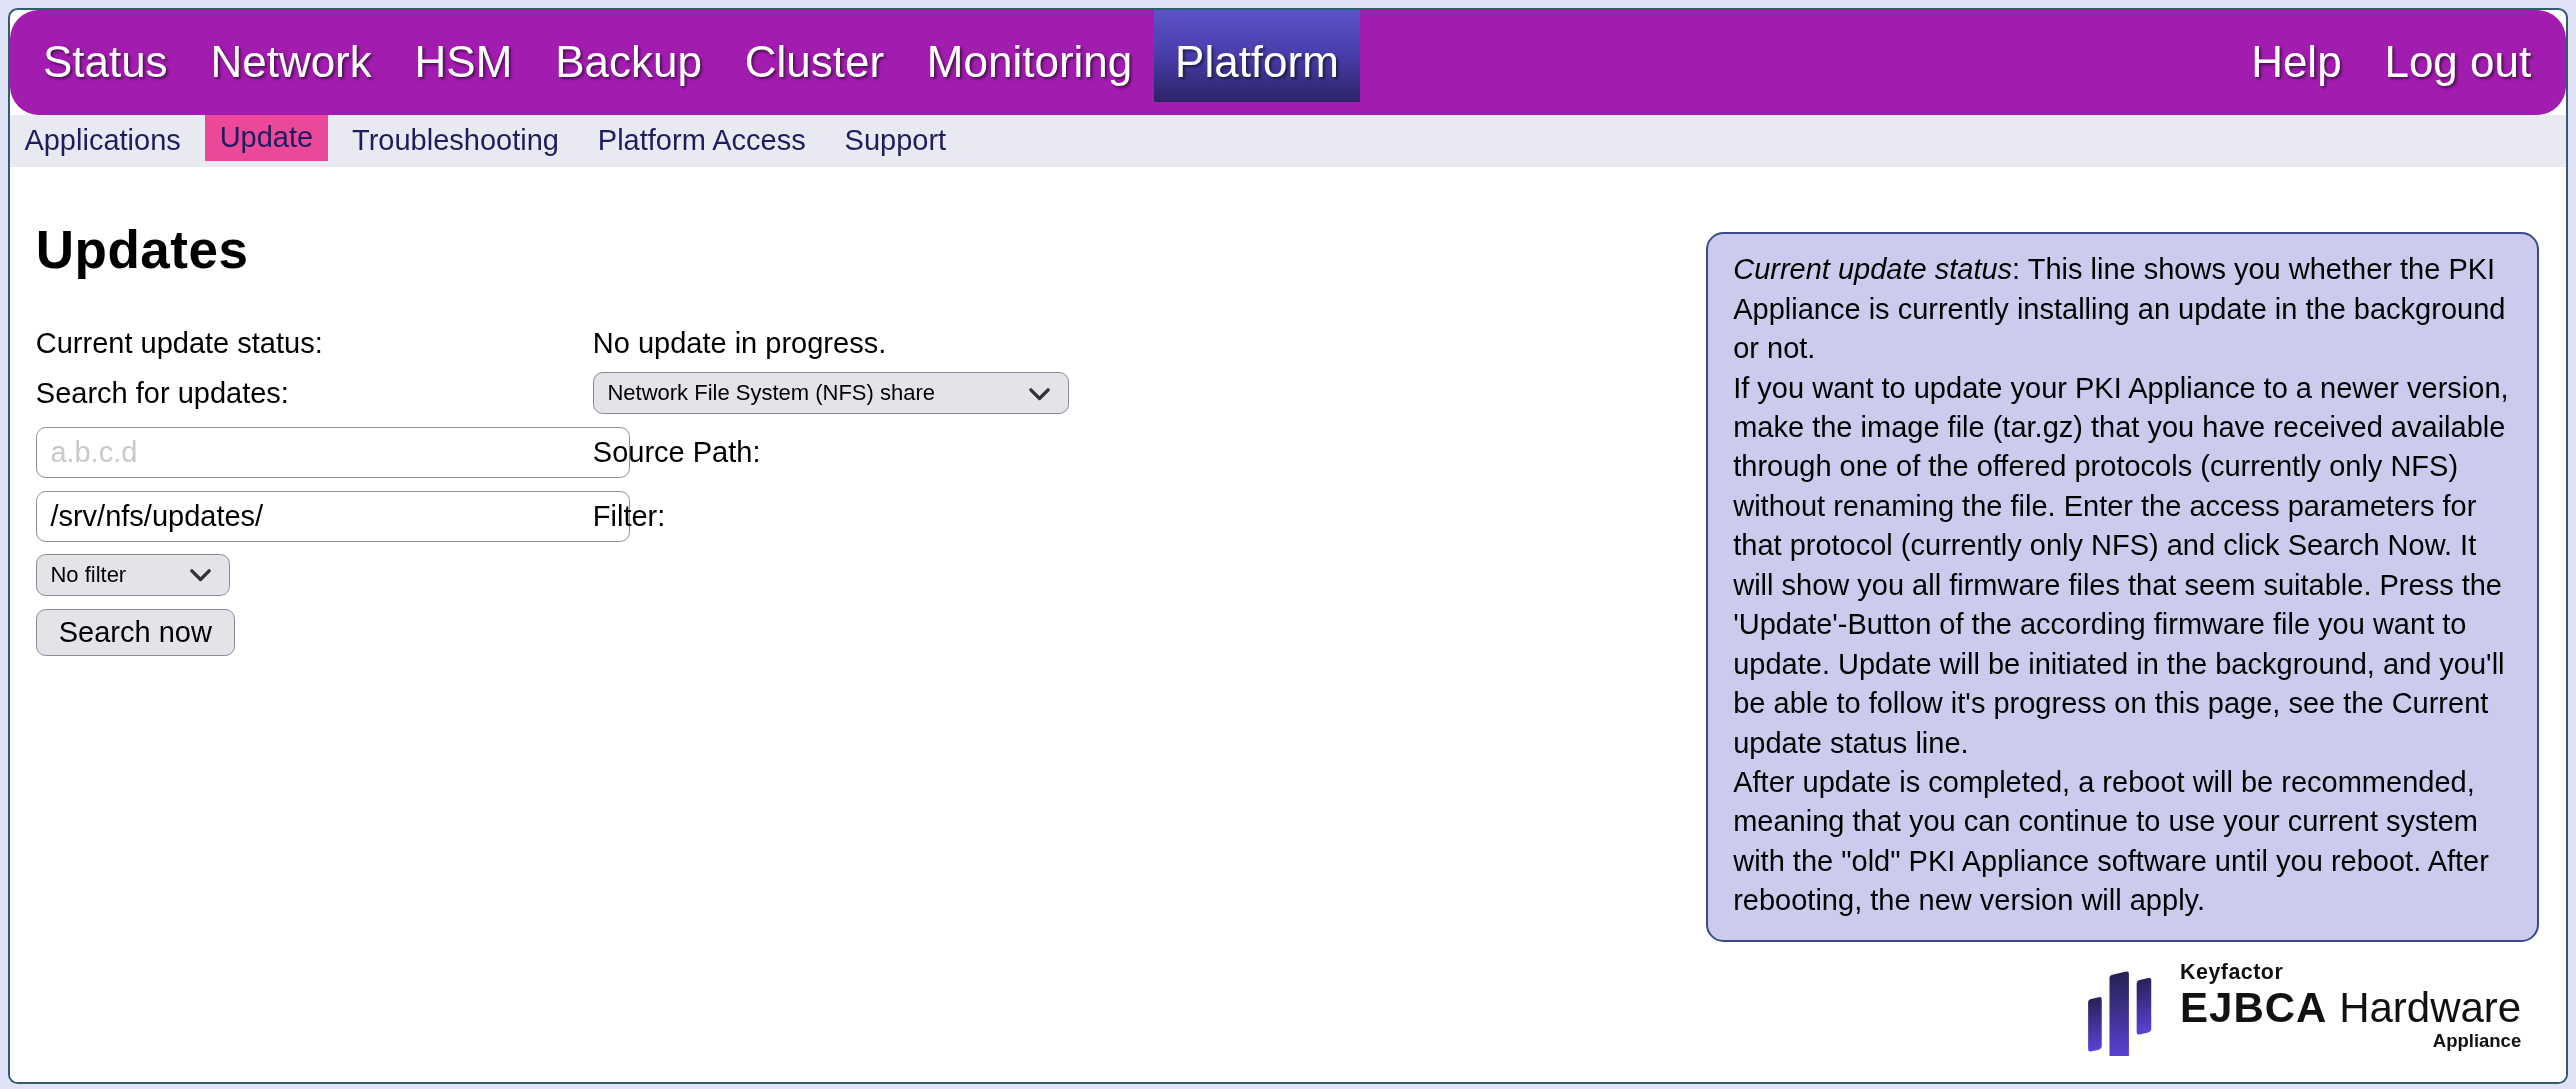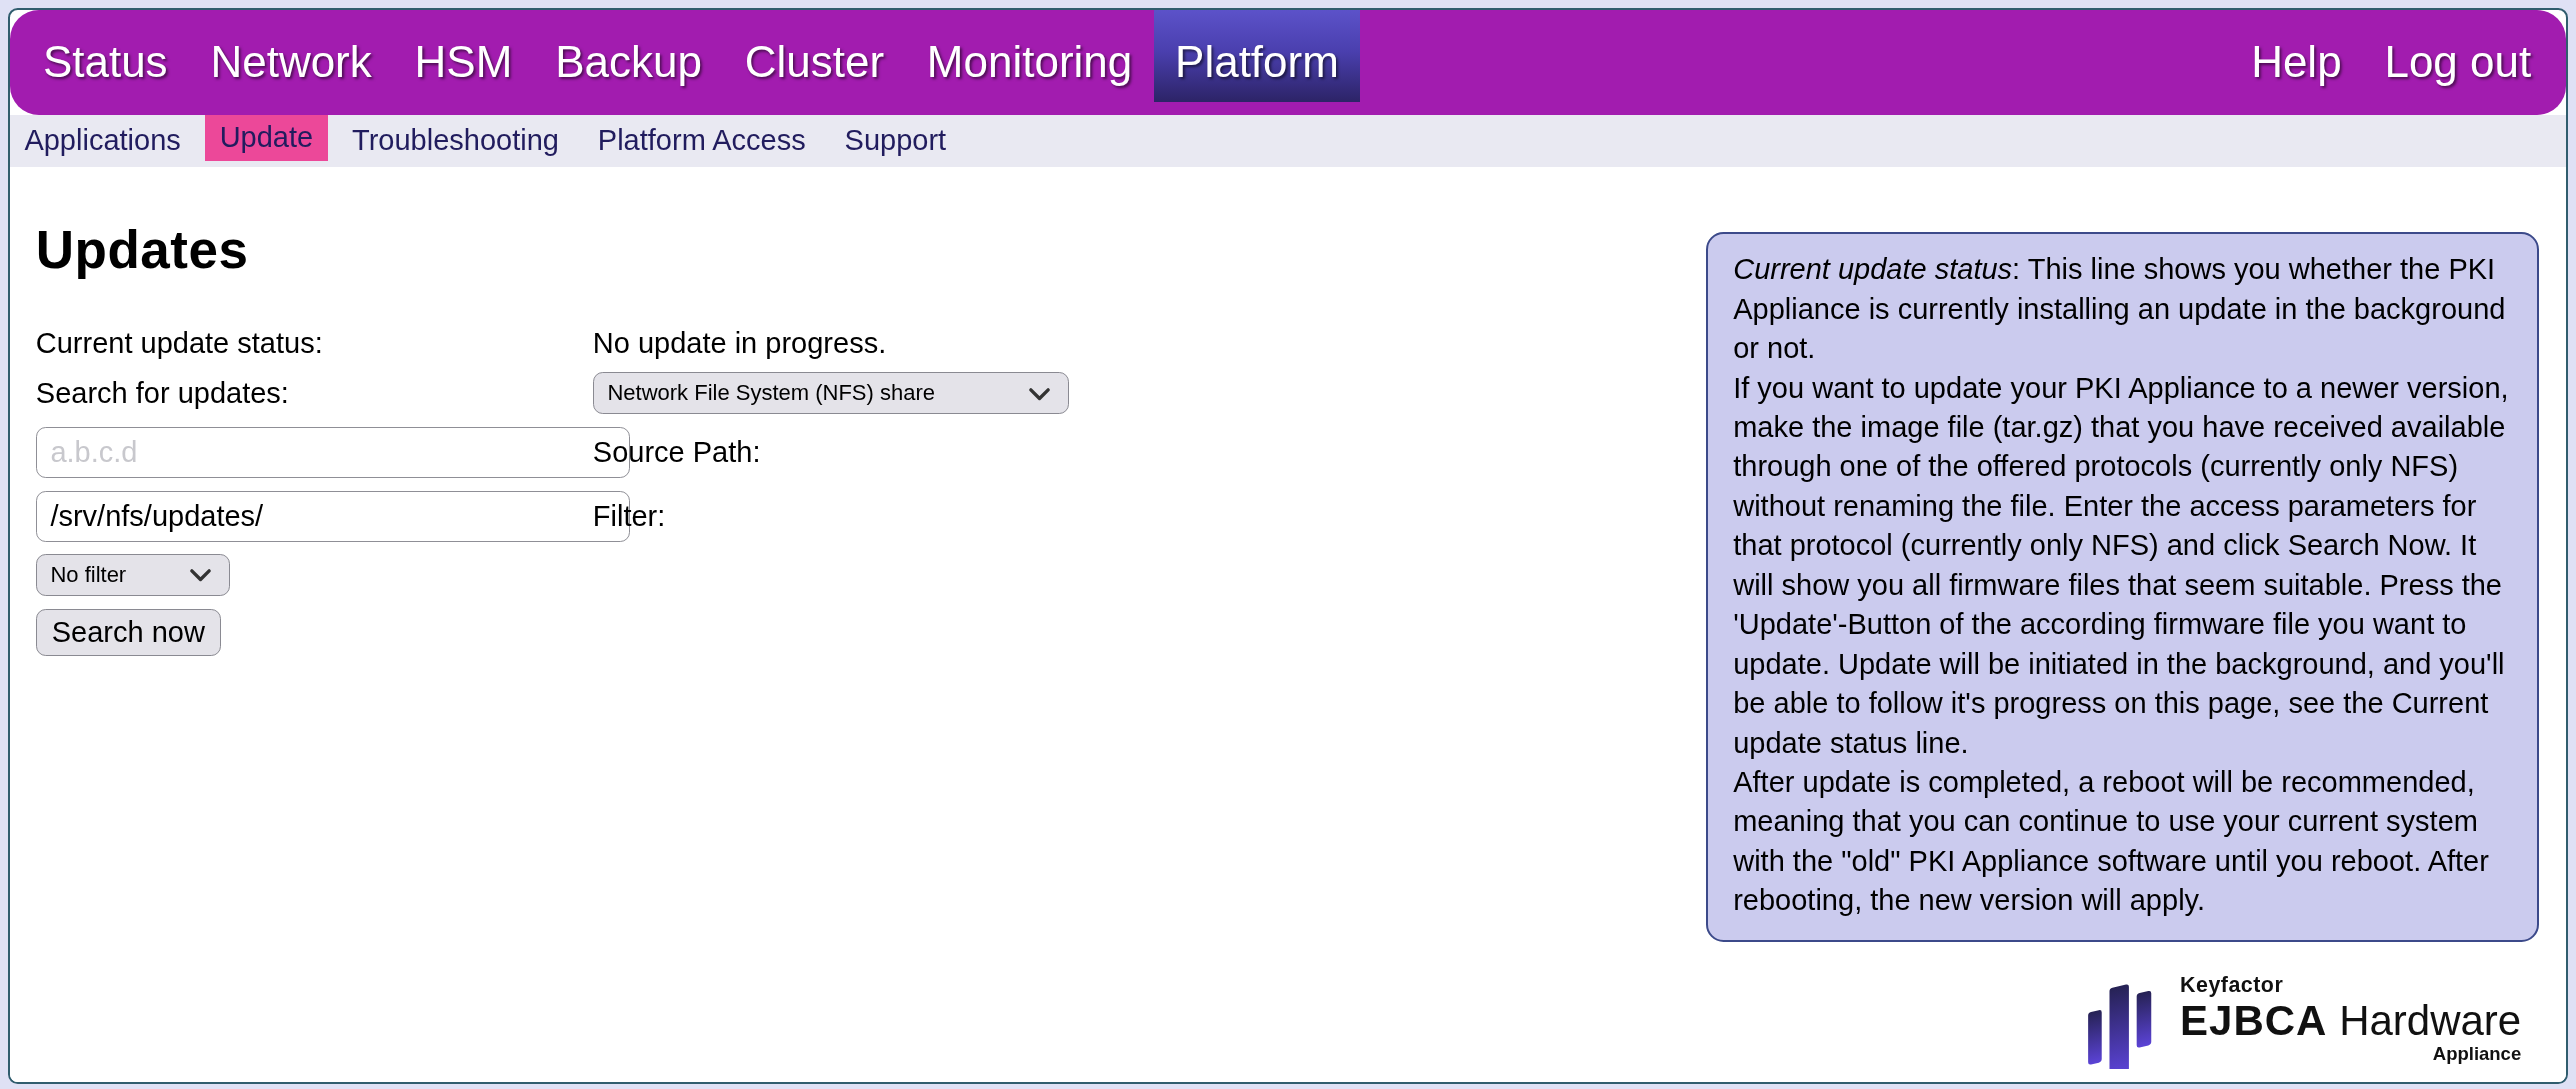--- a/index.html
+++ b/index.html
@@ -112,21 +112,21 @@
     border-radius: 9.7px;
     font-size: 29px;
     font-family: "Liberation Sans", sans-serif;
     padding: 0 13.6px;
     color: #000000;
     background: #ffffff;
     outline: none;
   }
   .text-input::placeholder { color: #c8c8cd; }
   .btn {
-    width: 185px;
+    width: 199px;
     height: 47px;
     background: #e4e3e9;
     border: 1.9px solid #8a8a92;
     border-radius: 9.7px;
     font-size: 29px;
     font-family: "Liberation Sans", sans-serif;
     color: #000000;
     cursor: pointer;
   }
   
@@ -142,21 +142,21 @@
     font-size: 29px;
     line-height: 1.36;
     color: #000000;
   }
   .infobox p { margin: 0; }
   .infobox .lead { font-style: italic; }
   
   .logo {
     position: absolute;
     right: 45px;
-    bottom: 13px;
+    bottom: 26px;
     display: flex;
     align-items: center;
     gap: 16px;
   }
   .logo-text { display: flex; flex-direction: column; }
   .logo-brand { font-size: 21.4px; font-weight: 700; color: #111111; letter-spacing: 0.5px; }
   .logo-product { font-size: 42px; color: #111111; line-height: 1.08; white-space: nowrap; }
   .logo-product .bold { font-weight: 700; letter-spacing: 1px; }
   .logo-sub { font-size: 18.5px; font-weight: 700; color: #111111; text-align: right; }
 </style>

